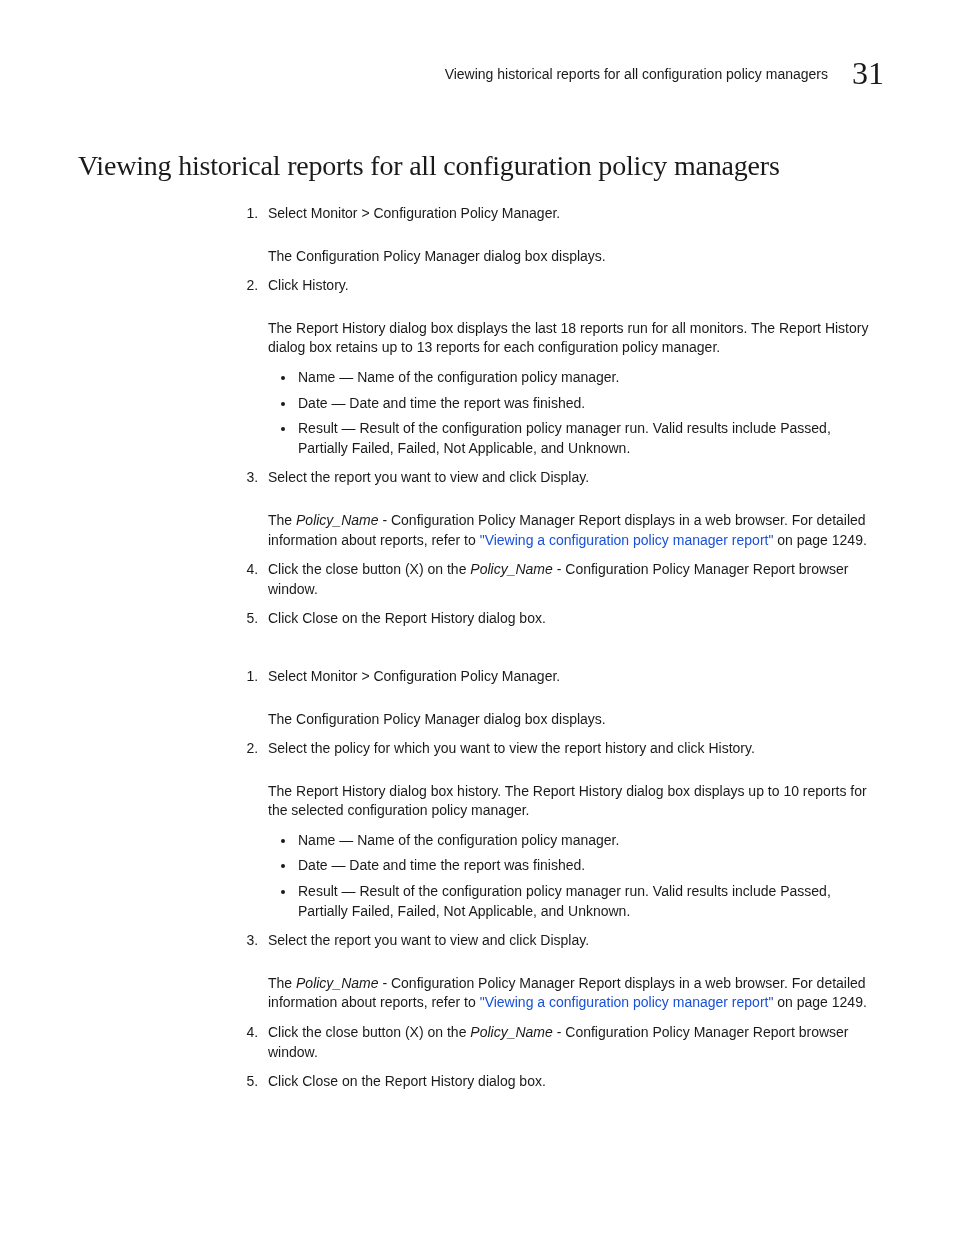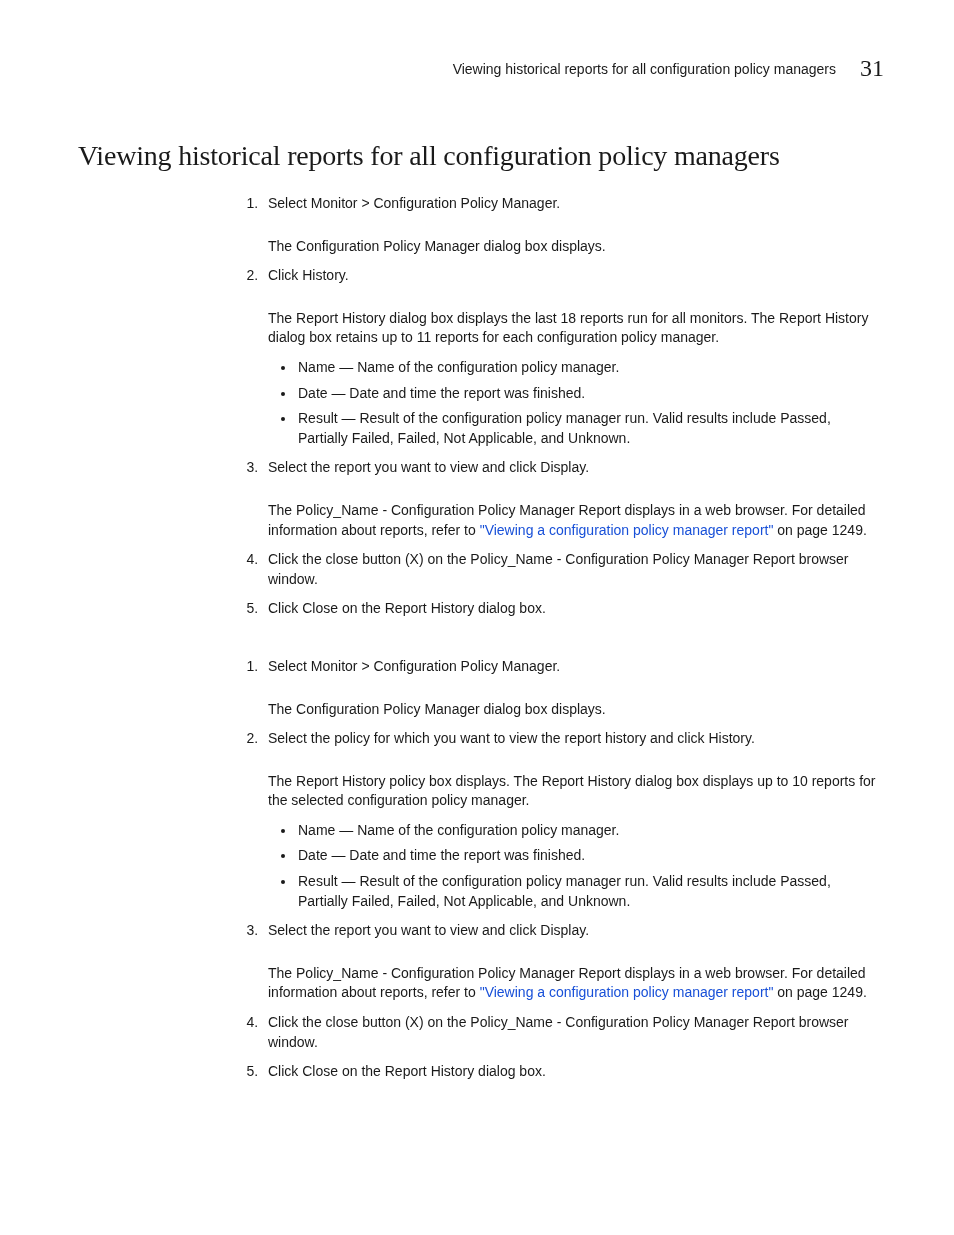--- a/index.html
+++ b/index.html
@@ -16,21 +16,21 @@
   }
   .header {
     display: flex;
     justify-content: flex-end;
     align-items: center;
     gap: 24px;
     margin-bottom: 58px;
   }
   .page-number {
     font-family: "Times New Roman", Times, serif;
-    font-size: 24px;
+    font-size: 32px;
     font-weight: normal;
   }
   h1 {
     font-family: "Times New Roman", Times, serif;
     font-weight: normal;
     font-size: 28px;
     margin: 0 0 22px 0;
     letter-spacing: -0.2px;
   }
   .section {
@@ -57,21 +57,21 @@
     list-style: disc;
     margin: 10px 0 0 0;
     padding-left: 28px;
   }
   ul.bullets > li {
     margin-bottom: 6px;
     line-height: 1.4;
     padding-left: 2px;
   }
   .b { font-weight: normal; }
-  .i { }
+  .i { font-style: italic; }
   .link { color: #1850d8; }
 </style>
 </head>
 <body>
 
 <div class="page">
 
   <div class="header">
     <span>Viewing historical reports for all configuration policy managers</span>
     <span class="page-number">31</span>
@@ -82,21 +82,21 @@
     <ol class="steps">
       <li>
         <span>Select </span><span class="b">Monitor &gt; Configuration Policy Manager</span><span>.</span>
         <div class="substep">
           <span>The </span><span class="b">Configuration Policy Manager</span><span> dialog box displays.</span>
         </div>
       </li>
       <li>
         <span>Click </span><span class="b">History.</span>
         <div class="substep">
-          <span>The </span><span class="b">Report History</span><span> dialog box displays the last 18 reports run for all monitors. The </span><span class="b">Report History</span><span> dialog box retains up to 11 reports for each configuration policy manager.</span>
+          <span>The </span><span class="b">Report History</span><span> dialog box displays the last 18 reports run for all monitors. The </span><span class="b">Report History</span><span> dialog box retains up to 13 reports for each configuration policy manager.</span>
         </div>
         <ul class="bullets">
           <li><span class="b">Name</span><span> — Name of the configuration policy manager.</span></li>
           <li><span class="b">Date</span><span> — Date and time the report was finished.</span></li>
           <li><span class="b">Result —</span><span> Result of the configuration policy manager run. Valid results include Passed, Partially Failed, Failed, Not Applicable, and Unknown.</span></li>
         </ul>
       </li>
       <li>
         <span>Select the report you want to view and click </span><span class="b">Display</span><span>.</span>
         <div class="substep">
@@ -116,21 +116,21 @@
     <ol class="steps">
       <li>
         <span>Select </span><span class="b">Monitor &gt; Configuration Policy Manager</span><span>.</span>
         <div class="substep">
           <span>The </span><span class="b">Configuration Policy Manager</span><span> dialog box displays.</span>
         </div>
       </li>
       <li>
         <span>Select the policy for which you want to view the report history and click </span><span class="b">History.</span>
         <div class="substep">
-          <span>The </span><span class="b">Report History</span><span> policy box displays. The </span><span class="b">Report History</span><span> dialog box displays up to 10 reports for the selected configuration policy manager.</span>
+          <span>The </span><span class="b">Report History</span><span> dialog box history. The </span><span class="b">Report History</span><span> dialog box displays up to 10 reports for the selected configuration policy manager.</span>
         </div>
         <ul class="bullets">
           <li><span class="b">Name</span><span> — Name of the configuration policy manager.</span></li>
           <li><span class="b">Date</span><span> — Date and time the report was finished.</span></li>
           <li><span class="b">Result —</span><span> Result of the configuration policy manager run. Valid results include Passed, Partially Failed, Failed, Not Applicable, and Unknown.</span></li>
         </ul>
       </li>
       <li>
         <span>Select the report you want to view and click </span><span class="b">Display</span><span>.</span>
         <div class="substep">

